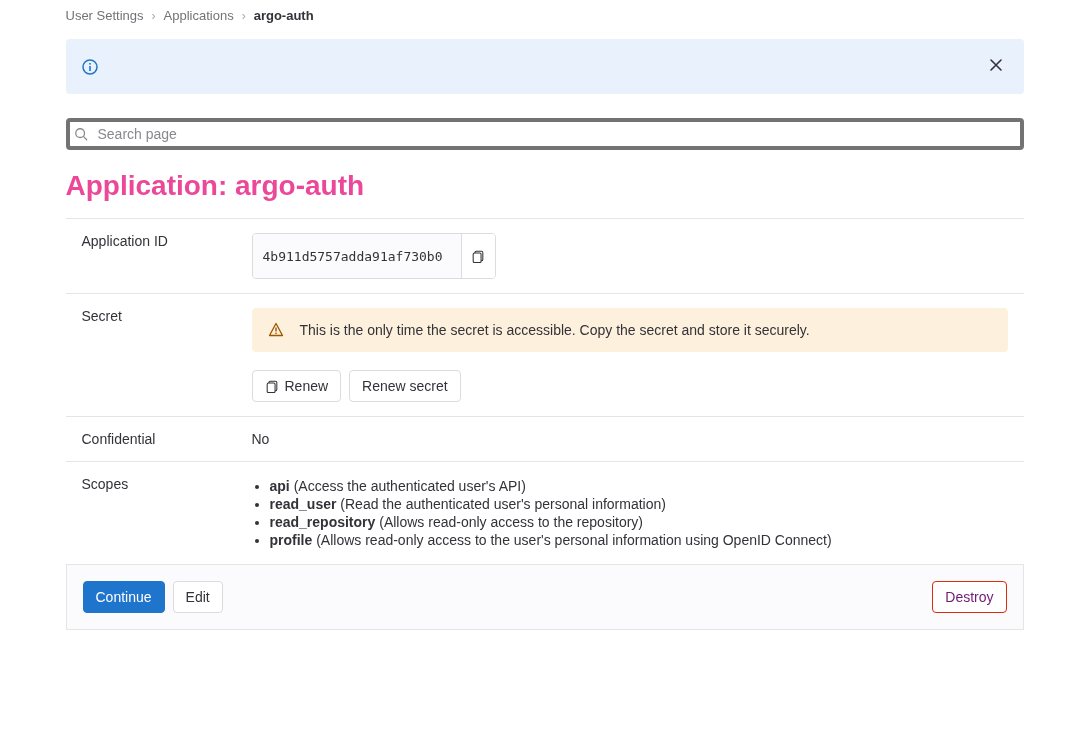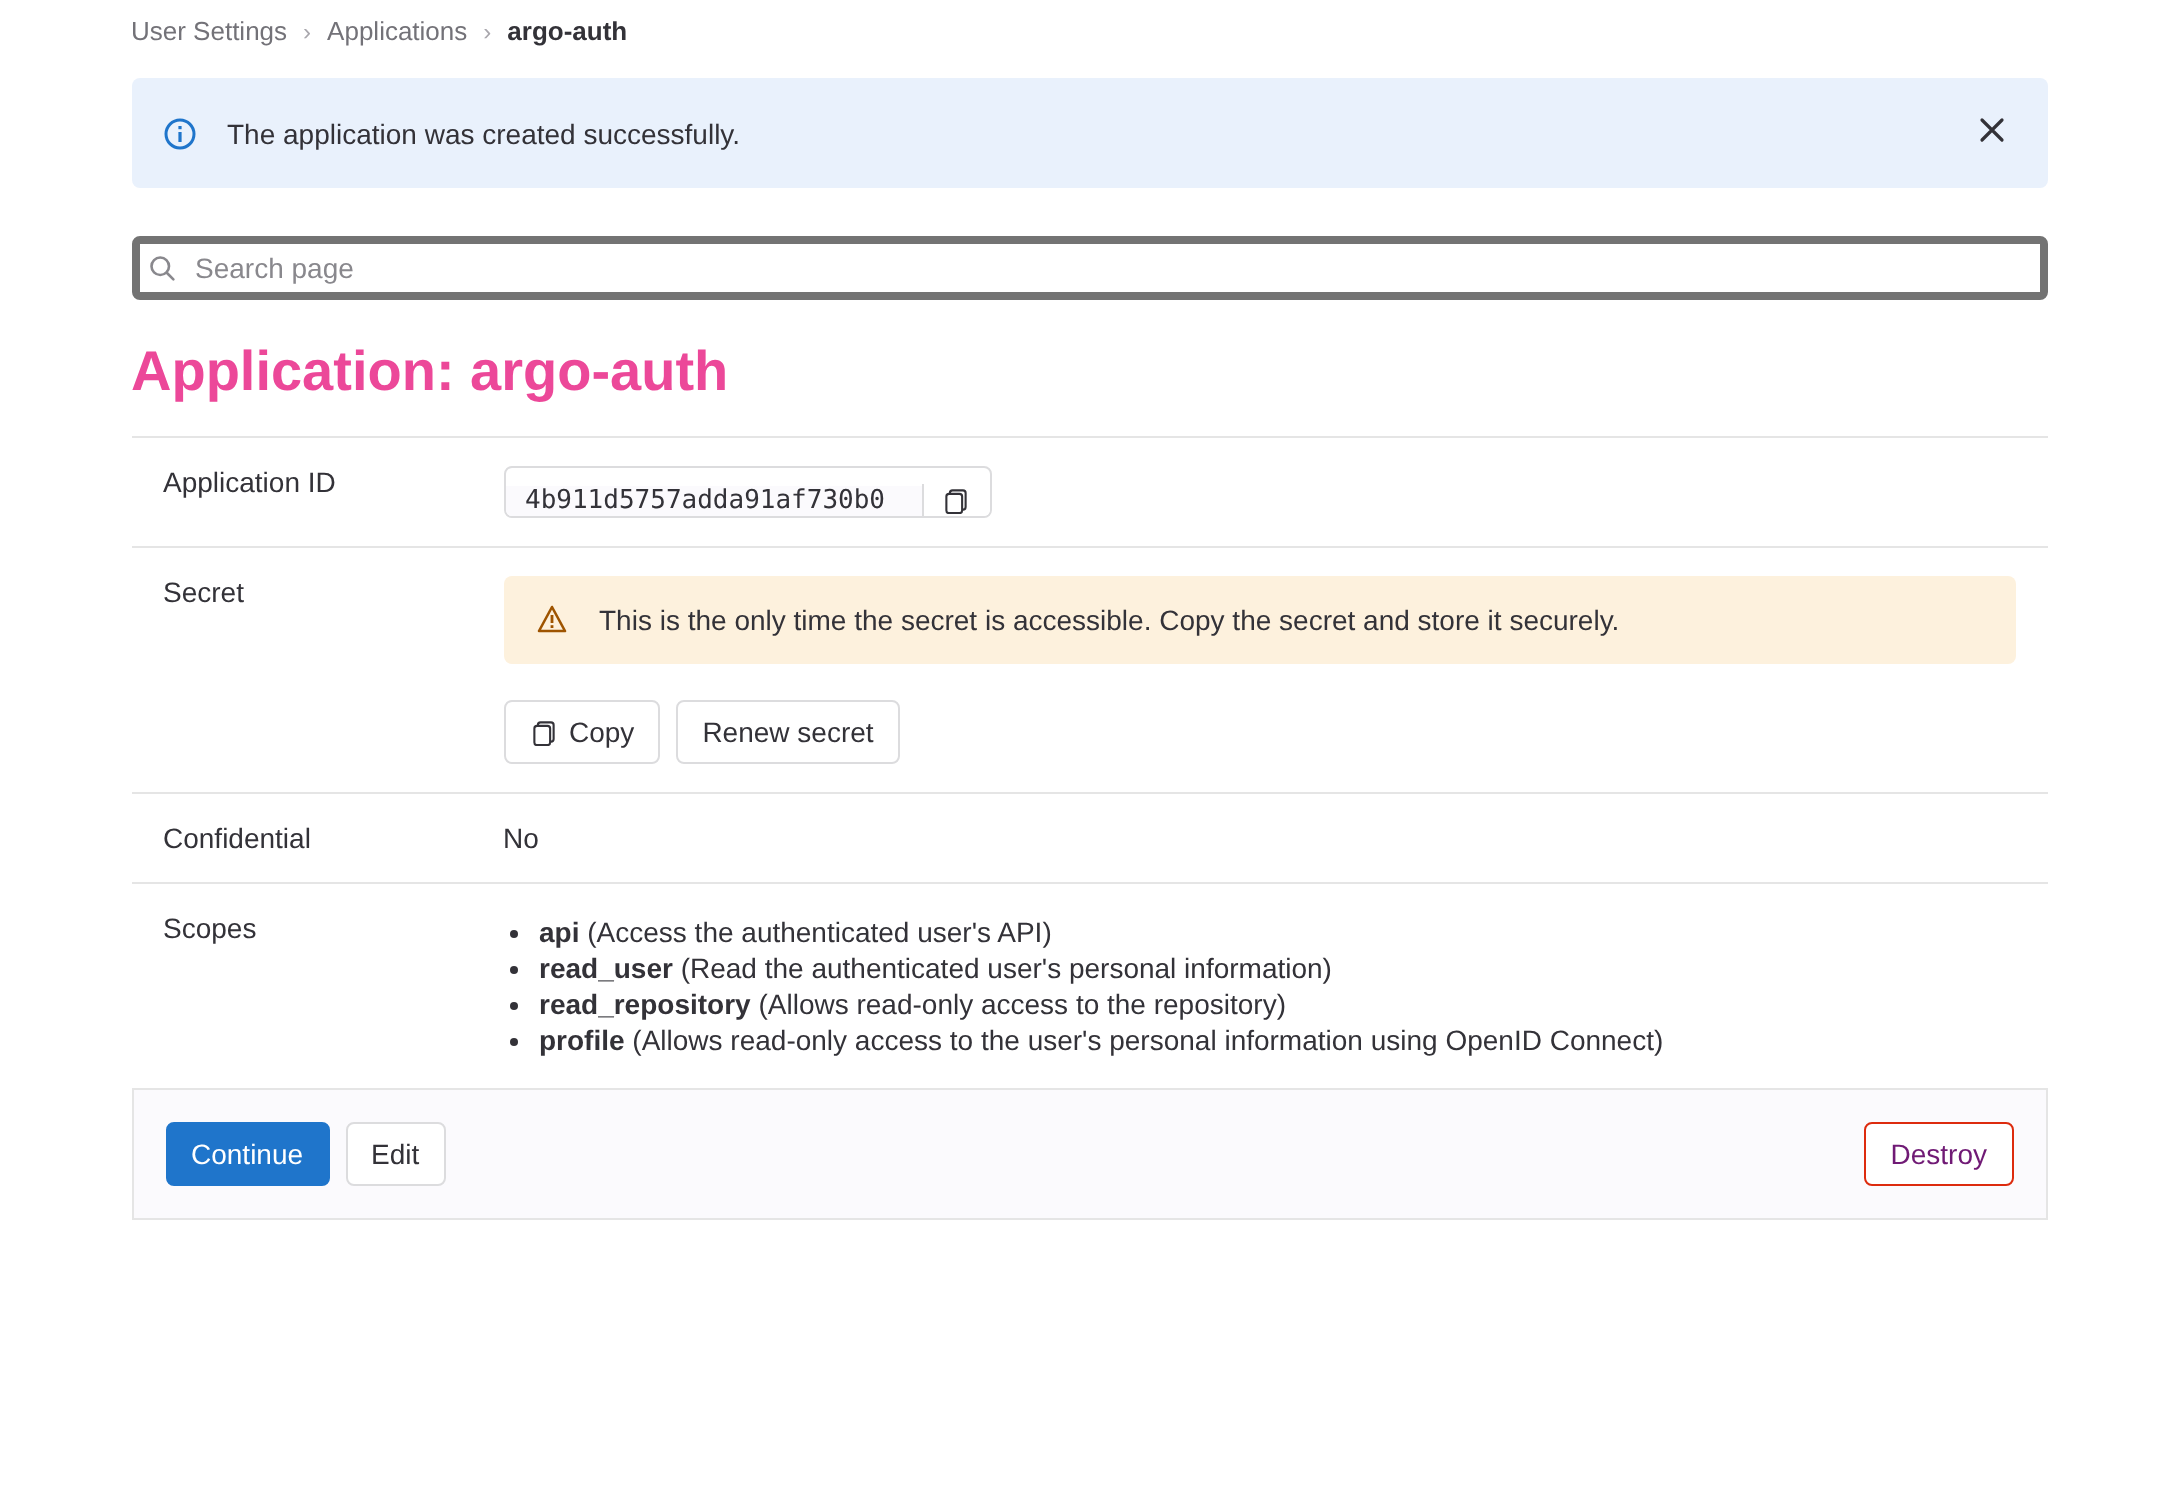--- a/index.html
+++ b/index.html
@@ -91,22 +91,21 @@
   }
   table.details td.label {
     width: 170px;
     color: #333238;
   }
   .input-group {
     display: inline-flex;
     border: 1px solid #dcdcde;
     border-radius: 4px;
     overflow: hidden;
-    height: 26px;
-    align-items: flex-end;
+    height: 46px;
   }
   .input-group input {
     border: none;
     padding: 0 10px;
     font-family: "SFMono-Regular", Menlo, monospace;
     font-size: 13px;
     width: 208px;
     background: #fbfafd;
     color: #333238;
   }
@@ -188,21 +187,20 @@
     <strong>argo-auth</strong>
   </div>
 
   <div class="alert alert-info">
     <div class="alert-left">
       <svg class="icon-info" viewBox="0 0 16 16">
         <circle cx="8" cy="8" r="7" fill="none" stroke="#1f75cb" stroke-width="1.5"></circle>
         <rect x="7.2" y="7" width="1.6" height="5" fill="#1f75cb"></rect>
         <rect x="7.2" y="4" width="1.6" height="1.6" fill="#1f75cb"></rect>
       </svg>
-      <span>The application was created successfully.</span>
     </div>
     <button class="close">
       <svg class="close-x" viewBox="0 0 16 16">
         <path d="M3 3 L13 13 M13 3 L3 13" stroke="currentColor" stroke-width="1.6" stroke-linecap="round"></path>
       </svg>
     </button>
   </div>
 
   <div class="search-wrap">
     <svg class="s-icon" viewBox="0 0 16 16">
@@ -242,21 +240,21 @@
             <rect x="7.3" y="10.6" width="1.4" height="1.4" fill="currentColor"></rect>
           </svg>
           <span>This is the only time the secret is accessible. Copy the secret and store it securely.</span>
         </div>
         <div class="btn-row">
           <button class="btn">
             <svg class="clip" viewBox="0 0 16 16">
               <rect x="4.5" y="2.5" width="9" height="11" rx="1.5" fill="none" stroke="#333238" stroke-width="1.2"></rect>
               <rect x="2.5" y="4.5" width="9" height="11" rx="1.5" fill="#fff" stroke="#333238" stroke-width="1.2"></rect>
             </svg>
-            <span>Copy</span>
+            <span>Renew</span>
           </button>
           <button class="btn">Renew secret</button>
         </div>
       </td>
     </tr>
     <tr>
       <td class="label">Confidential</td>
       <td>No</td>
     </tr>
     <tr>

